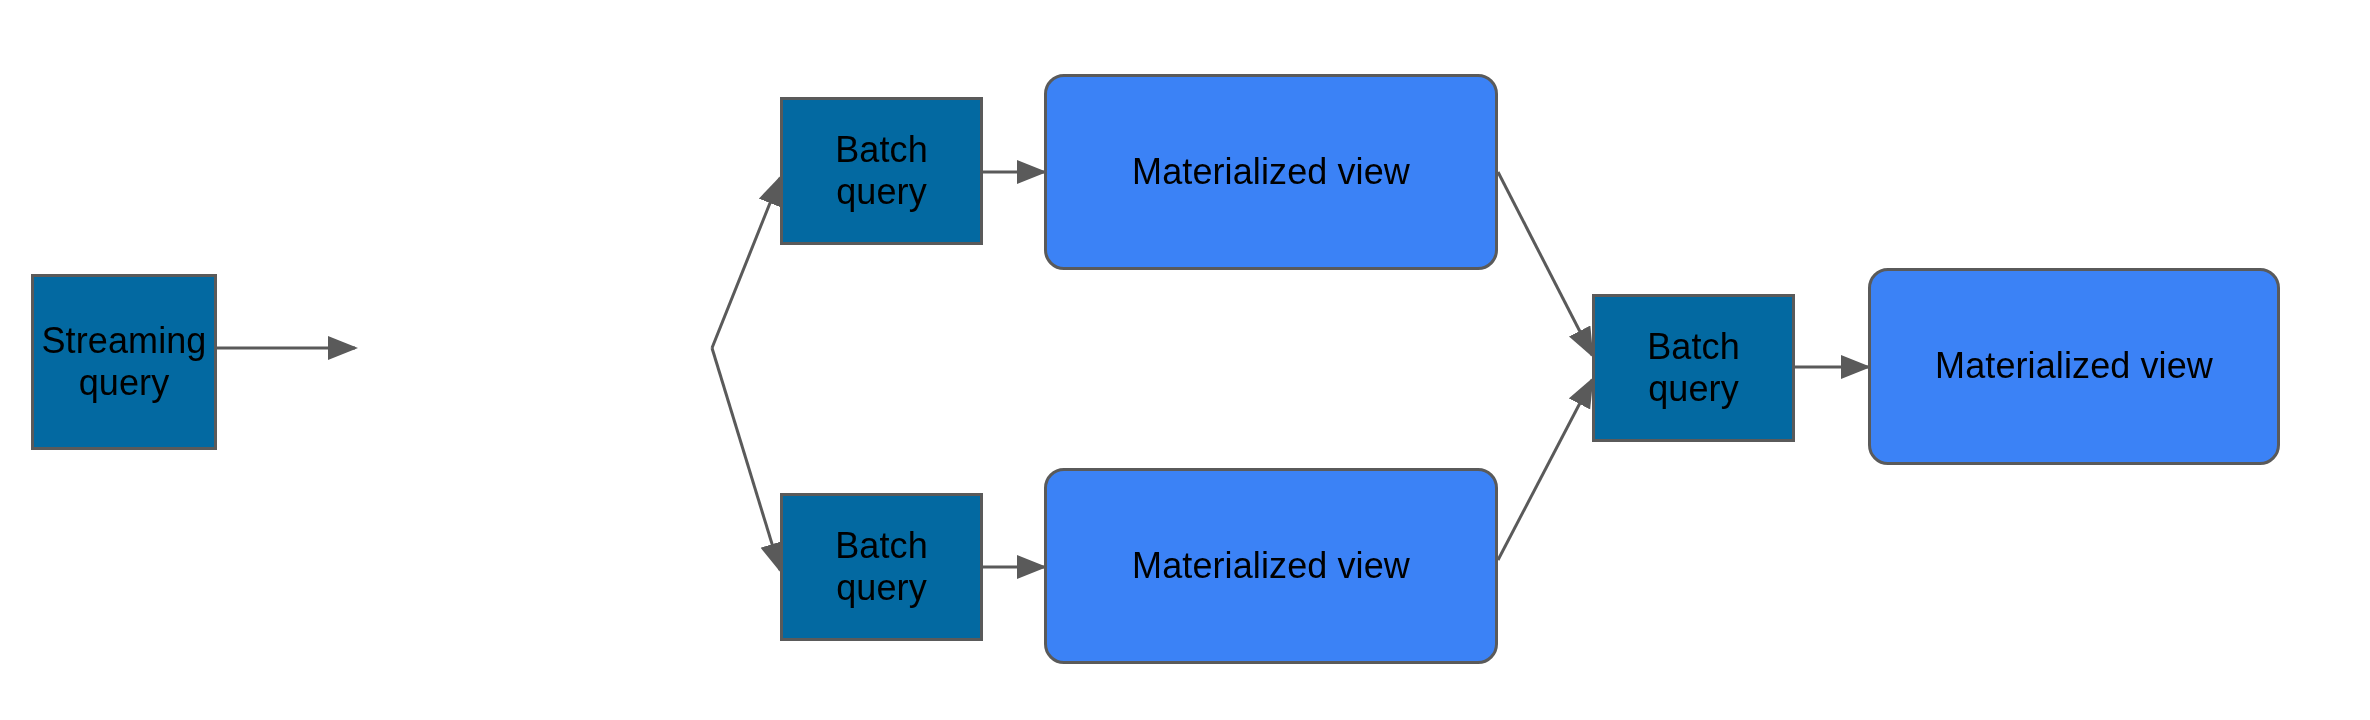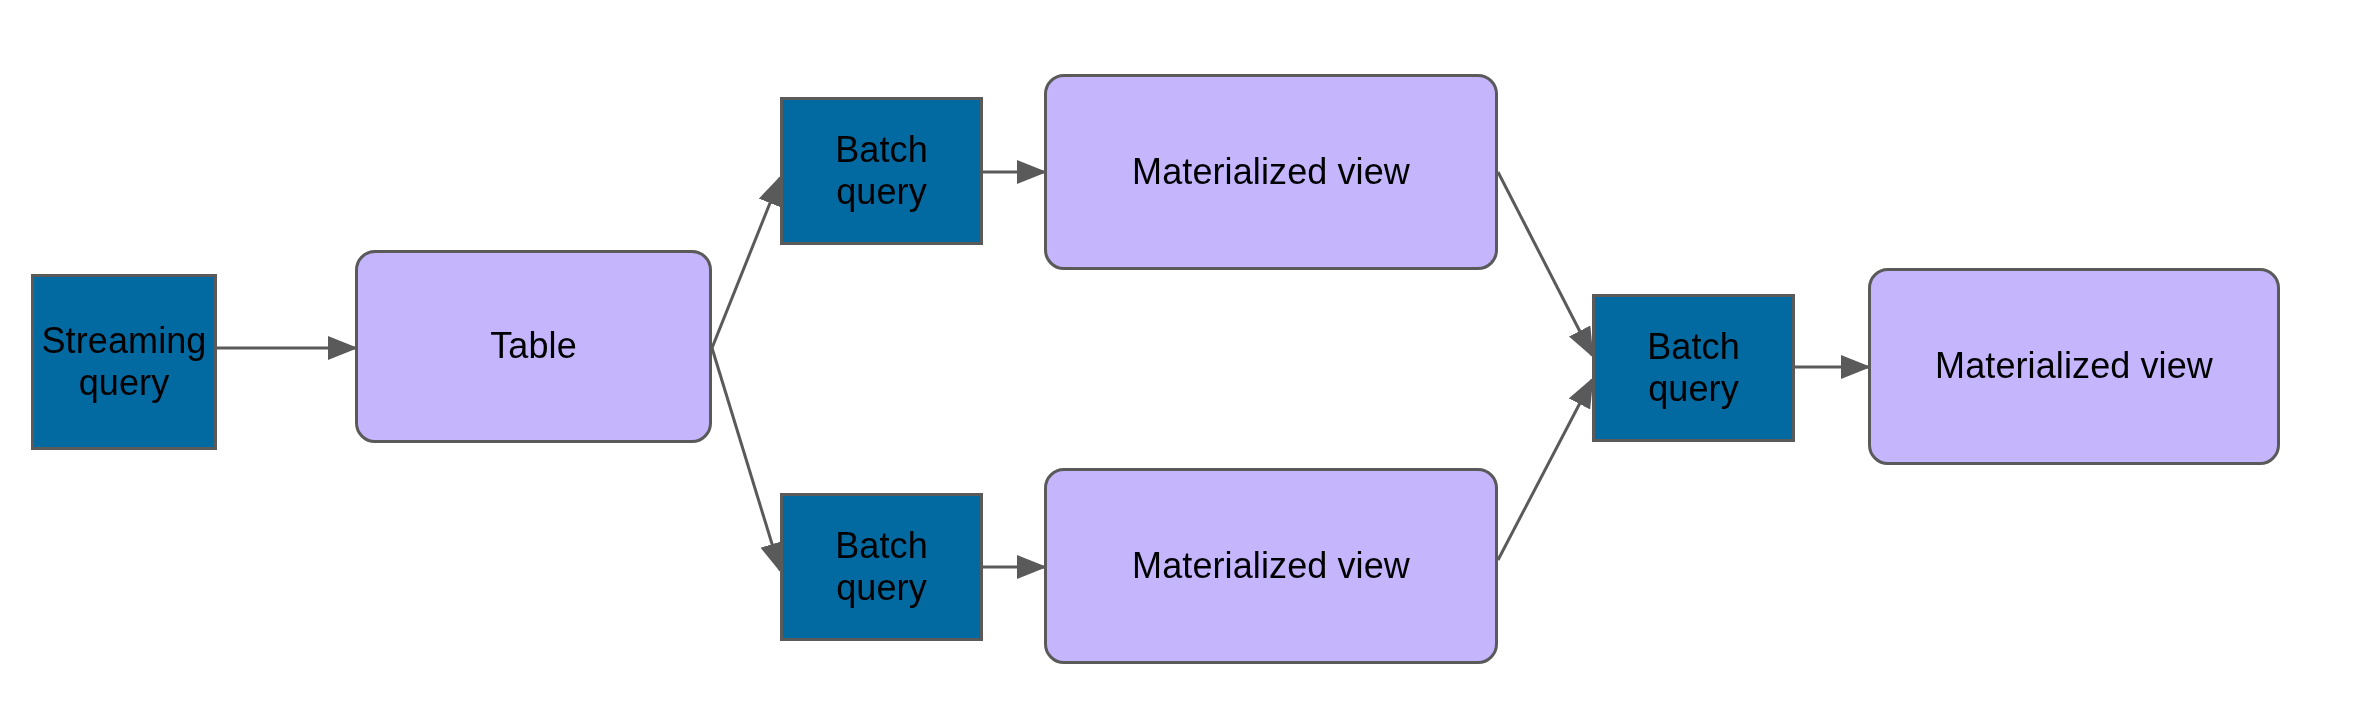--- a/index.html
+++ b/index.html
@@ -36,21 +36,21 @@
     line-height: 1.18;
     letter-spacing: 0.1px;
     border: 3px solid #5a5a5a;
     z-index: 2;
   }
   .node.process {
     background: #0369a1;
     border-radius: 0;
   }
   .node.store {
-    background: #c4b5fd;
+    background: #3b82f6;
     border-radius: 20px;
   }
   .node-label {
     display: block;
     white-space: pre-line;
     padding: 0 6px;
   }
 </style>
 </head>
 <body>
@@ -73,23 +73,20 @@
         <line x1="1498" y1="560" x2="1592" y2="380" marker-end="url(#arrowhead)"></line>
         <line x1="1795" y1="367" x2="1868" y2="367" marker-end="url(#arrowhead)"></line>
       </g>
   </svg>
 
   <div class="node process" style="left: 31px; top: 274px; width: 186px; height: 176px;">
     <span class="node-label">Streaming
 query</span>
   </div>
 
-  <div class="node store" style="left: 355px; top: 250px; width: 357px; height: 193px;">
-    <span class="node-label">Table</span>
-  </div>
 
   <div class="node process" style="left: 780px; top: 97px; width: 203px; height: 148px;">
     <span class="node-label">Batch
 query</span>
   </div>
 
   <div class="node store" style="left: 1044px; top: 74px; width: 454px; height: 196px;">
     <span class="node-label">Materialized view</span>
   </div>
 

